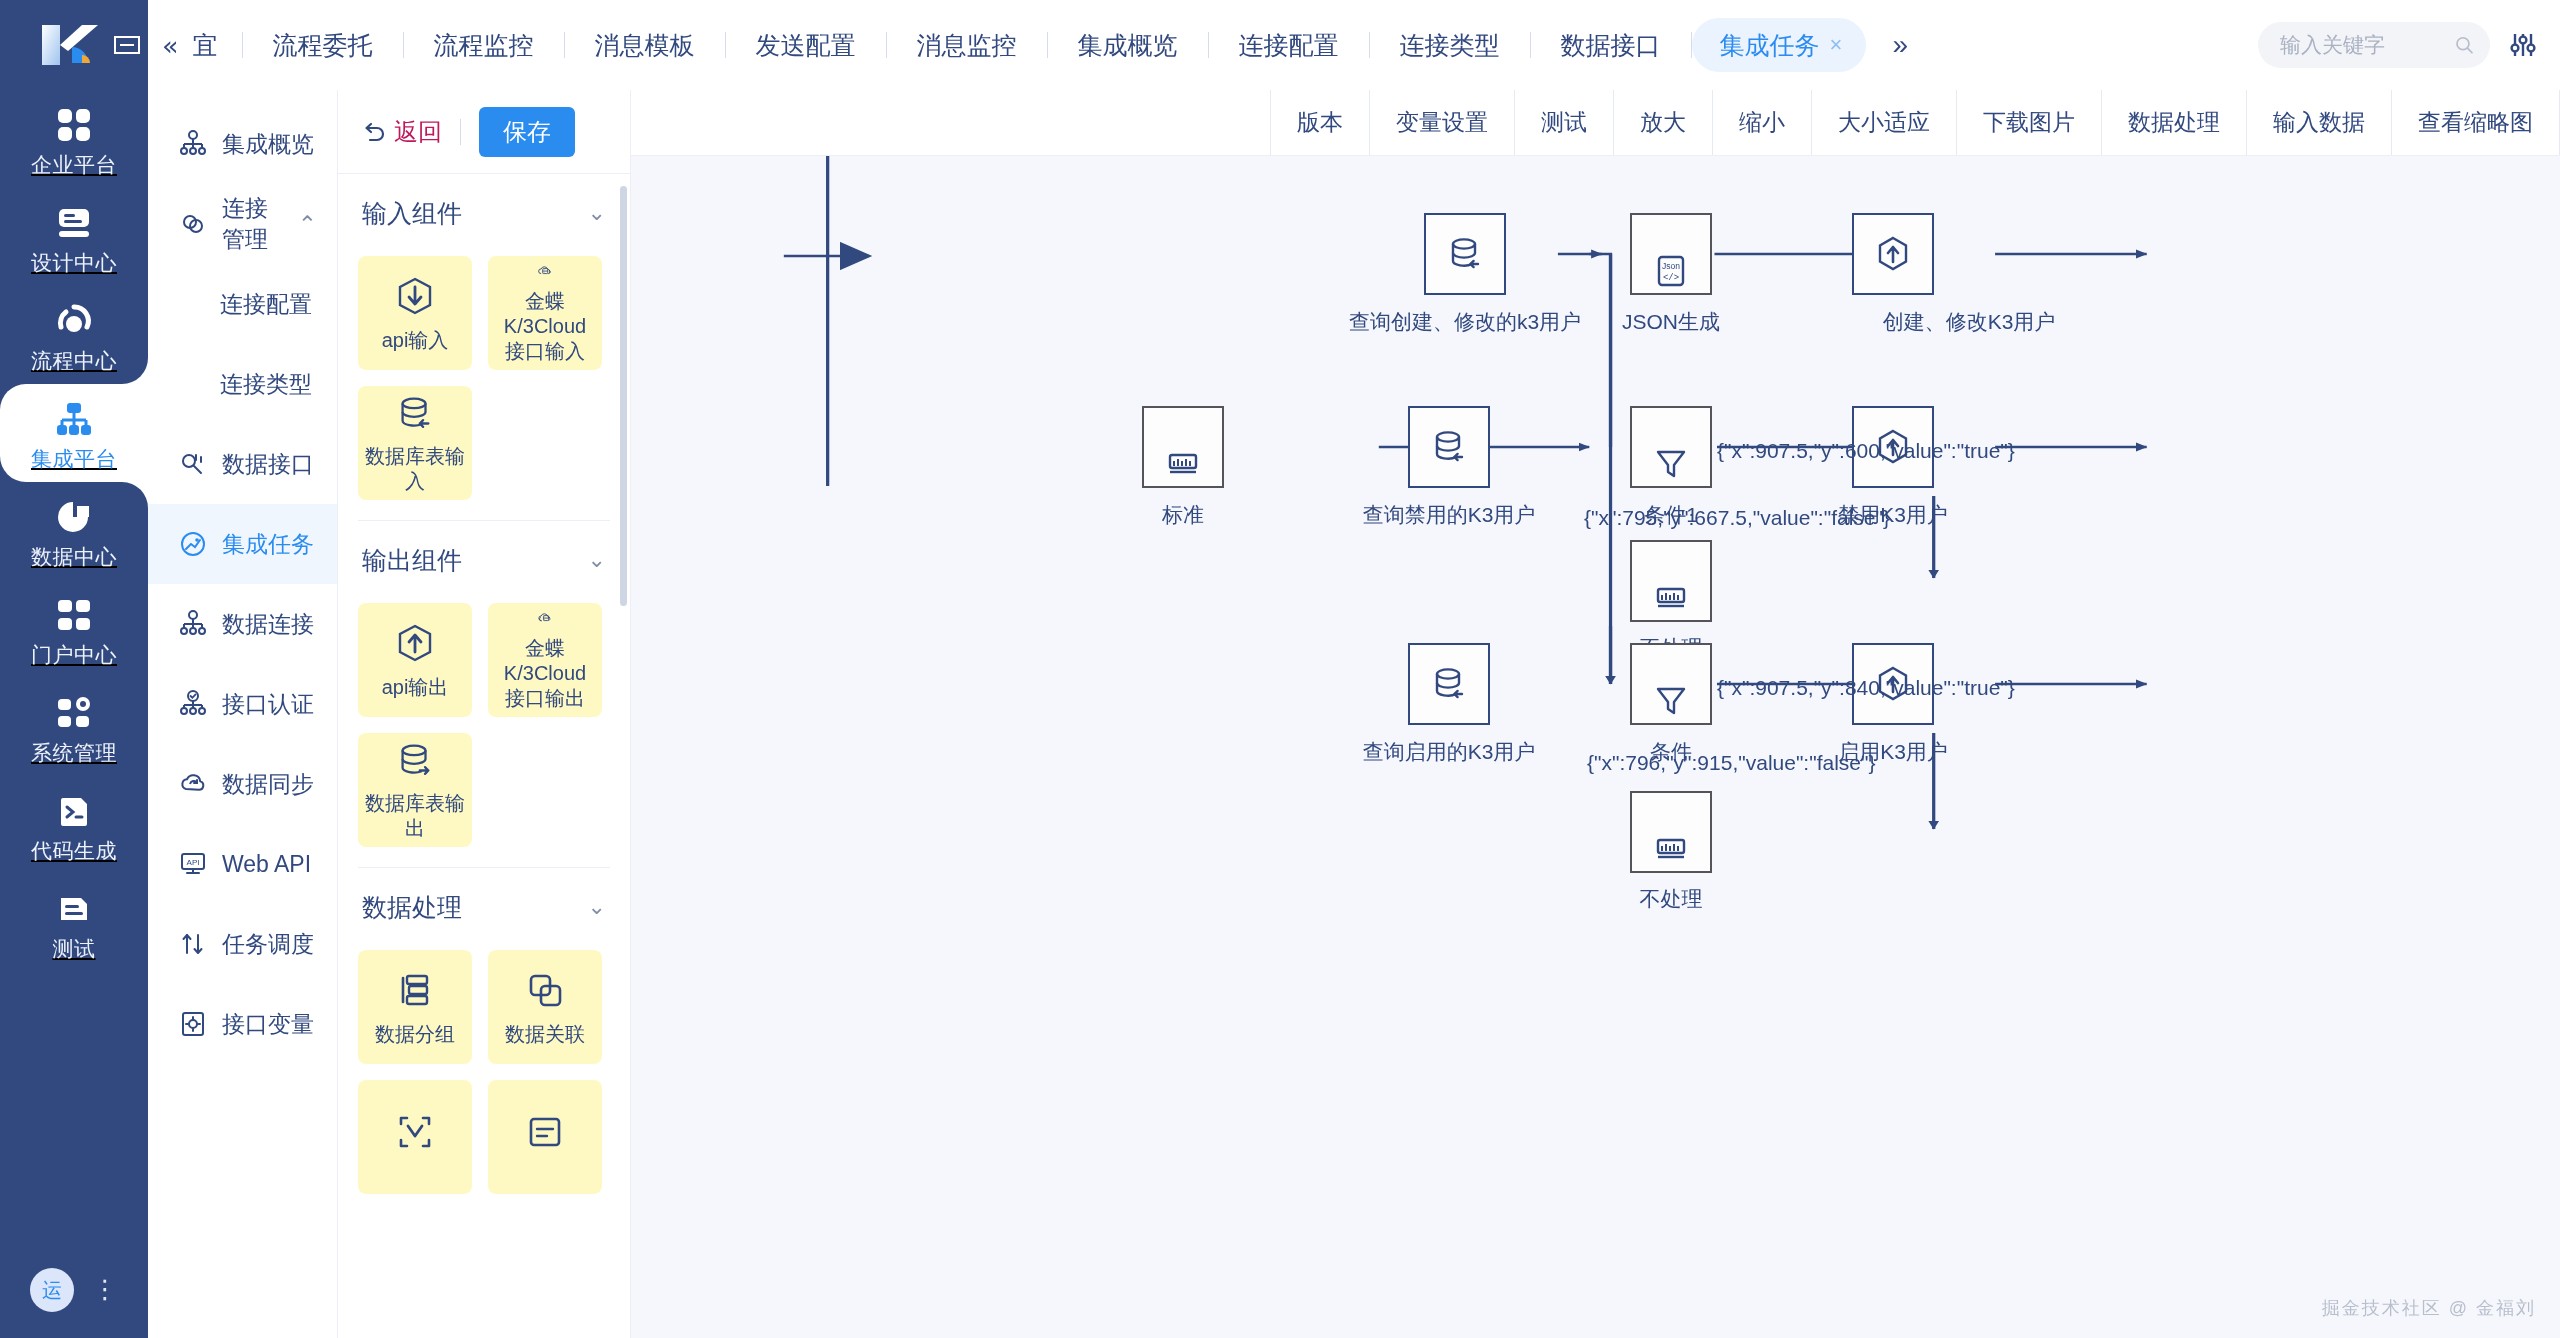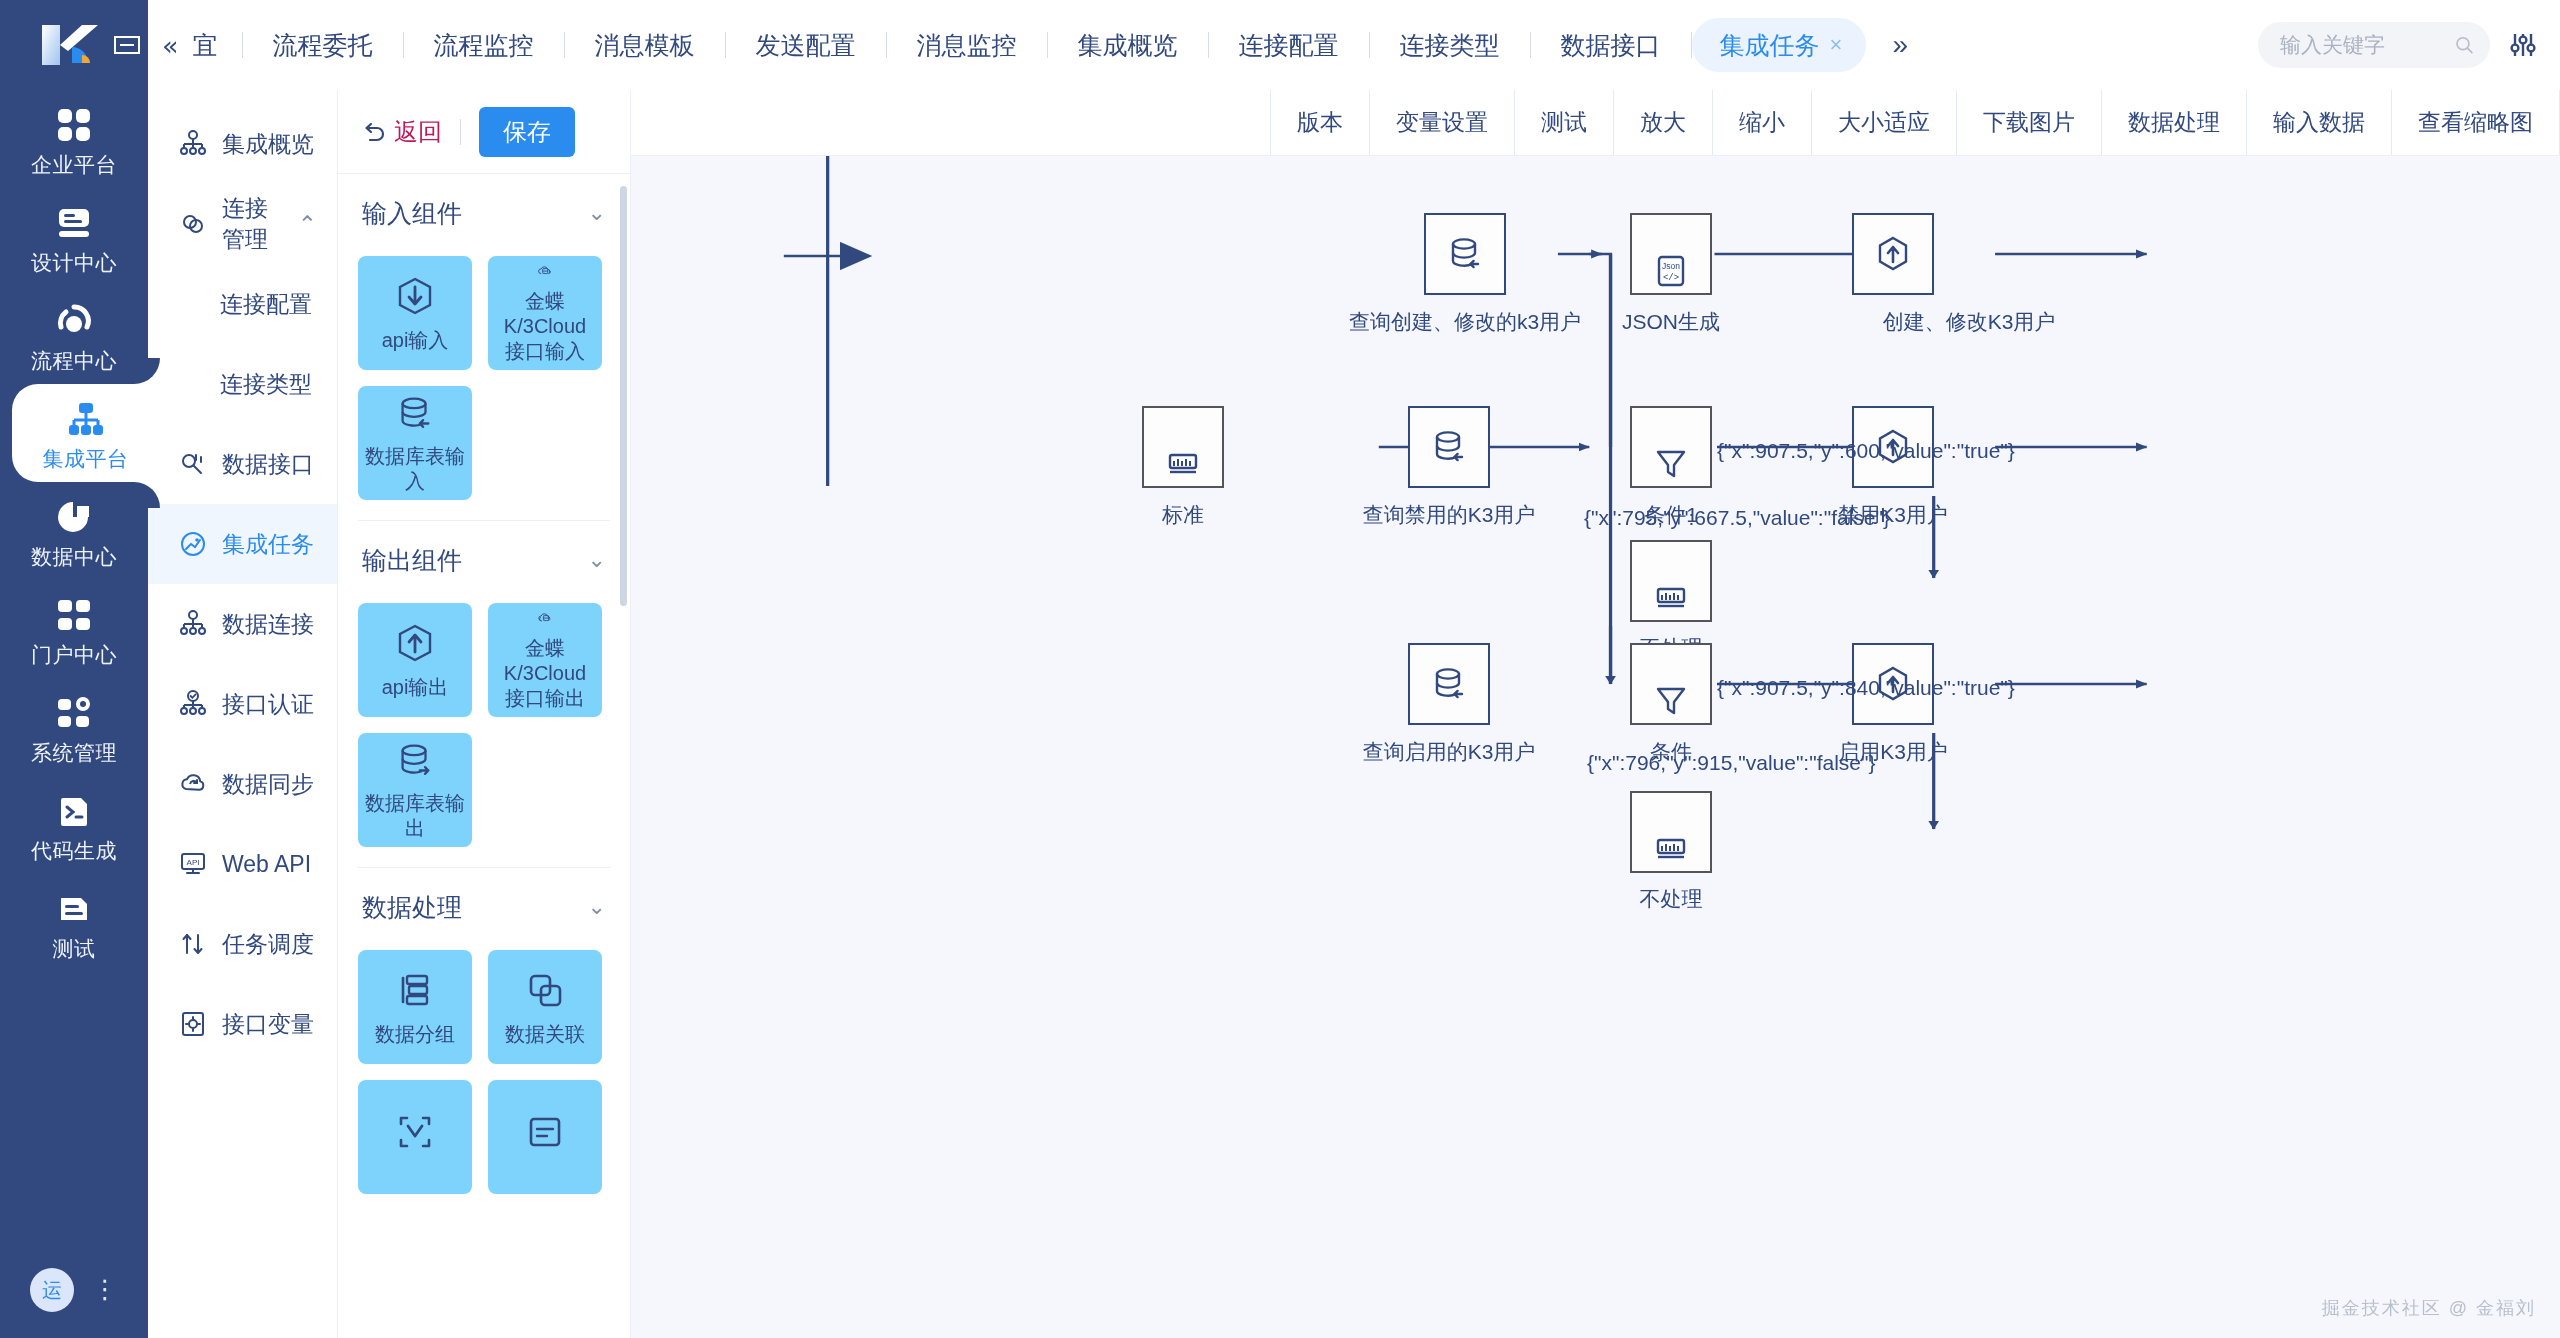--- a/index.html
+++ b/index.html
@@ -23,21 +23,21 @@
   .rail-logo {
     height: 90px; width: 148px;
     display: flex; align-items: center; justify-content: center;
     position: relative;
   }
   .logo-mark { width: 72px; height: 48px; }
   .collapse-btn {
     position: absolute; right: 8px; top: 34px;
     width: 26px; height: 22px; cursor: pointer;
   }
-  .rail-items { width: 148px; display: flex; flex-direction: column; align-items: center; }
+  .rail-items { width: 148px; display: flex; flex-direction: column; align-items: flex-end; text-decoration: underline; }
   .rail-item {
     width: 148px; height: 98px;
     display: flex; flex-direction: column; align-items: center; justify-content: center;
     gap: 8px; cursor: pointer; position: relative;
     color: #eef2fb;
   }
   .rail-item .ri-ico { width: 42px; height: 42px; display: block; }
   .rail-item .ri-lbl { font-size: 21px; line-height: 1; letter-spacing: .5px; }
   .rail-item.active {
     background: #ffffff;
@@ -154,21 +154,21 @@
   }
   .pal-scroll { flex: 1 1 auto; overflow: hidden; padding: 0 16px; position: relative; }
   .sec-head {
     height: 78px; display: flex; align-items: center; justify-content: space-between;
     font-size: 25px; color: #31497f; padding: 0 8px; cursor: pointer;
   }
   .sec-head .chev { color: #7f8da8; font-size: 22px; }
   .sec-split { height: 1px; background: #eceff5; margin: 4px 4px 0 4px; }
   .grid2 { display: flex; flex-wrap: wrap; gap: 16px; padding: 4px 4px 16px 4px; }
   .comp {
-    width: 114px; height: 114px; background: #7dd3fc; border-radius: 8px;
+    width: 114px; height: 114px; background: #fef9c3; border-radius: 8px;
     display: flex; flex-direction: column; align-items: center; justify-content: center;
     gap: 10px; cursor: grab; color: #31497f; text-align: center; padding: 6px;
   }
   .comp .c-ico { width: 44px; height: 44px; }
   .comp .c-lbl { font-size: 20px; line-height: 1.25; }
   .pal-track {
     position: absolute; right: 3px; top: 96px; width: 7px; height: 420px;
     background: #ced5e3; border-radius: 4px;
   }
 

